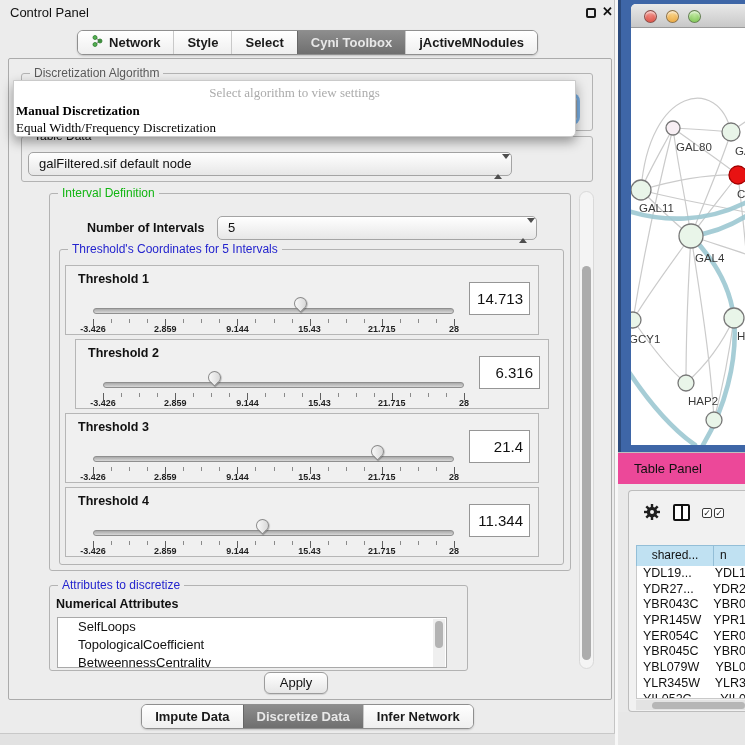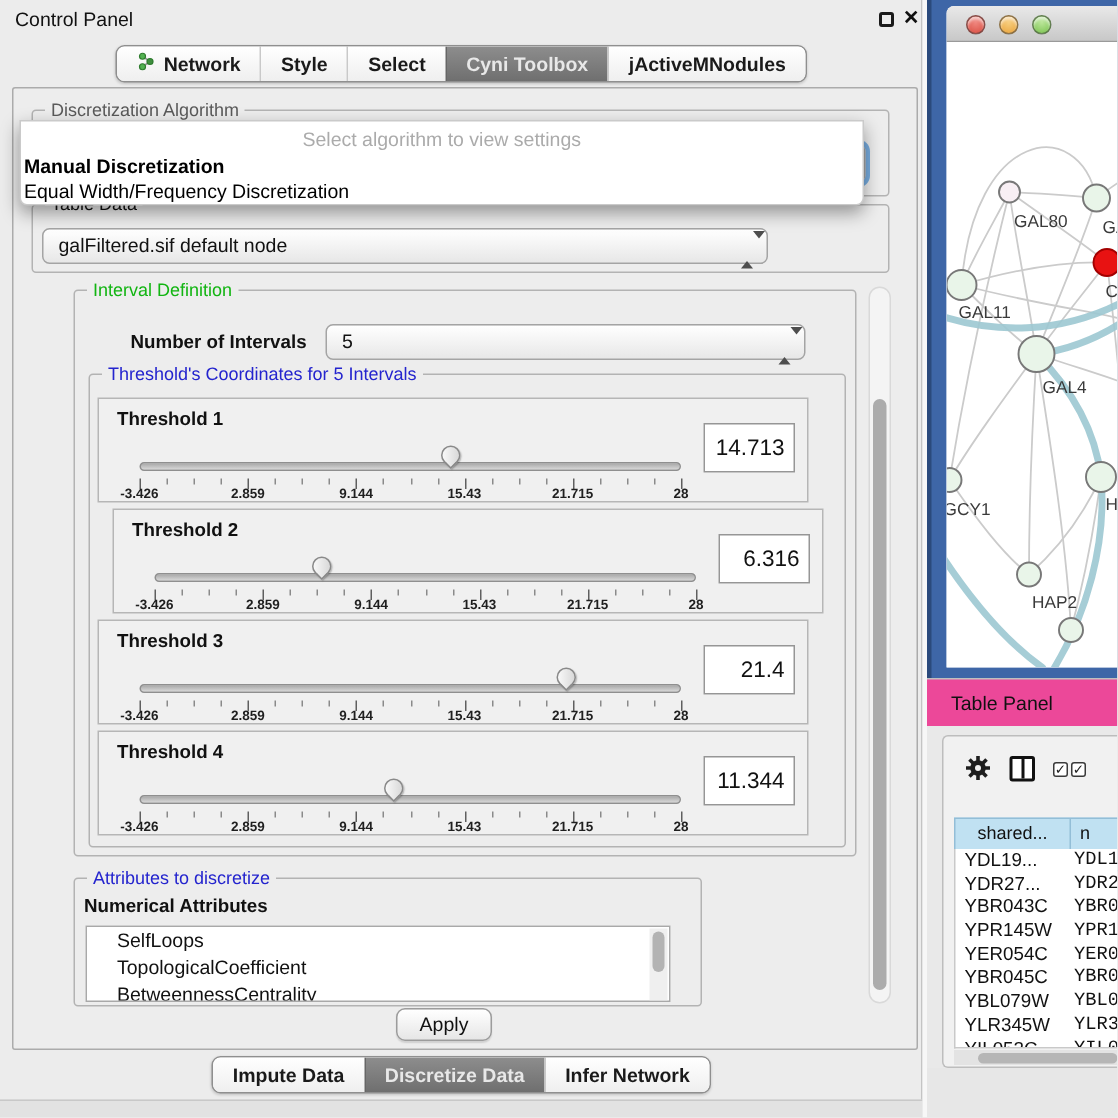--- a/index.html
+++ b/index.html
@@ -32,21 +32,21 @@
   .gt-black { color:#111; }
 
   .combo { position:absolute; height:24px; background:linear-gradient(#FFFFFF,#E7E7E7); border:1px solid #A4A4A4; border-radius:5px; font-size:13px; line-height:22px; padding-left:10px; color:#111; }
   .stepper { position:absolute; right:7px; top:3px; width:10px; height:18px; }
   .stepper .up { width:0; height:0; border-left:4px solid transparent; border-right:4px solid transparent; border-bottom:5px solid #4E4E4E; margin:2px 0 2px 0; }
   .stepper .dn { width:0; height:0; border-left:4px solid transparent; border-right:4px solid transparent; border-top:5px solid #4E4E4E; }
 
   #algo-group { left:12px; top:14px; width:572px; height:58px; }
   #algo-combo { left:8px; top:37px; width:560px; height:26px; box-shadow:0 0 0 3px rgba(98,160,220,.85); z-index:5; }
 
-  #algo-popup { position:absolute; left:13px; top:80px; width:563px; height:57px; background:#FFFFFF; border:1px solid #CACACA; border-radius:0 0 5px 5px; box-shadow:0 5px 12px rgba(0,0,0,.38); z-index:50; overflow:hidden; }
+  #algo-popup { position:absolute; left:13px; top:80px; width:563px; height:57px; background:#FFFFFF; border:1px solid #CACACA; border-radius:0 0 5px 5px; box-shadow:0 5px 12px rgba(0,0,0,.38); z-index:50; overflow:hidden;font-family:Liberation Serif, serif; }
   .popup-placeholder { text-align:center; color:#ABABAB; font-size:13px; height:19px; line-height:19px; margin-top:2px; }
   .popup-option { font-size:13px; height:17px; line-height:17px; padding-left:2px; color:#000; }
   .popup-option.selected { font-weight:700; }
 
   #tabledata-group { left:12px; top:77px; width:572px; height:46px; }
   #tabledata-combo { left:6px; top:15px; width:484px; height:24px; }
 
   
   #settings-scrollbar { position:absolute; left:570px; top:132px; width:15px; height:478px; background:#F4F4F4; border:1px solid #D9D9D9; border-radius:8px; }
   #settings-scrollbar .sthumb { position:absolute; left:2px; top:74px; width:9px; height:394px; background:#ACACAC; border-radius:5px; }
@@ -96,21 +96,21 @@
   #tb-split::after { content:''; position:absolute; left:5.5px; top:0; width:2px; height:13px; background:#111; }
   .tb-check { position:absolute; top:17px; width:10px; height:10px; border:1.5px solid #3A3A3A; border-radius:2px; font-size:9px; line-height:8px; text-align:center; color:#222; background:#FFF; }
   #tb-check1 { left:73px; } #tb-check2 { left:85px; }
   #tb-header { position:absolute; left:7px; top:54px; height:21px; display:flex; }
   .hcell { height:36px; background:#C0E1F2; border:1px solid #93BED7; font-size:12px; line-height:19px; color:#111; }
   #hcell1 { width:78px; text-align:center; }
   #hcell2 { width:40px; padding-left:6px; border-left:none; }
   #tb-body { position:absolute; left:7px; top:75px; width:110px; height:133px; background:#FFF; border:1px solid #C9C9C9; border-top:none; border-right:none; overflow:hidden; }
   .trow { display:flex; height:15.7px; }
   .trow .c1 { width:77px; padding-left:6px; font-size:12.5px; color:#111; white-space:nowrap; overflow:hidden; }
-  .trow .c2 { padding-left:7px; font-size:12.5px; color:#111; white-space:nowrap;font-family:Liberation Mono, monospace; }
+  .trow .c2 { padding-left:7px; font-size:12.5px; color:#111; white-space:nowrap; }
   #tb-hscroll { position:absolute; left:7px; top:209px; width:110px; height:10px; background:#E3E3E3; }
   #tb-hscroll .sthumb { position:absolute; left:16px; top:1.5px; width:93px; height:7px; background:#B6B6B6; border-radius:4px; }
   #below-table { position:absolute; left:618px; top:712px; width:127px; height:33px; background:#E7E7E7; }
 </style>
 </head>
 <body>
 
 <div id="screen">
 
   <div id="main-window">

